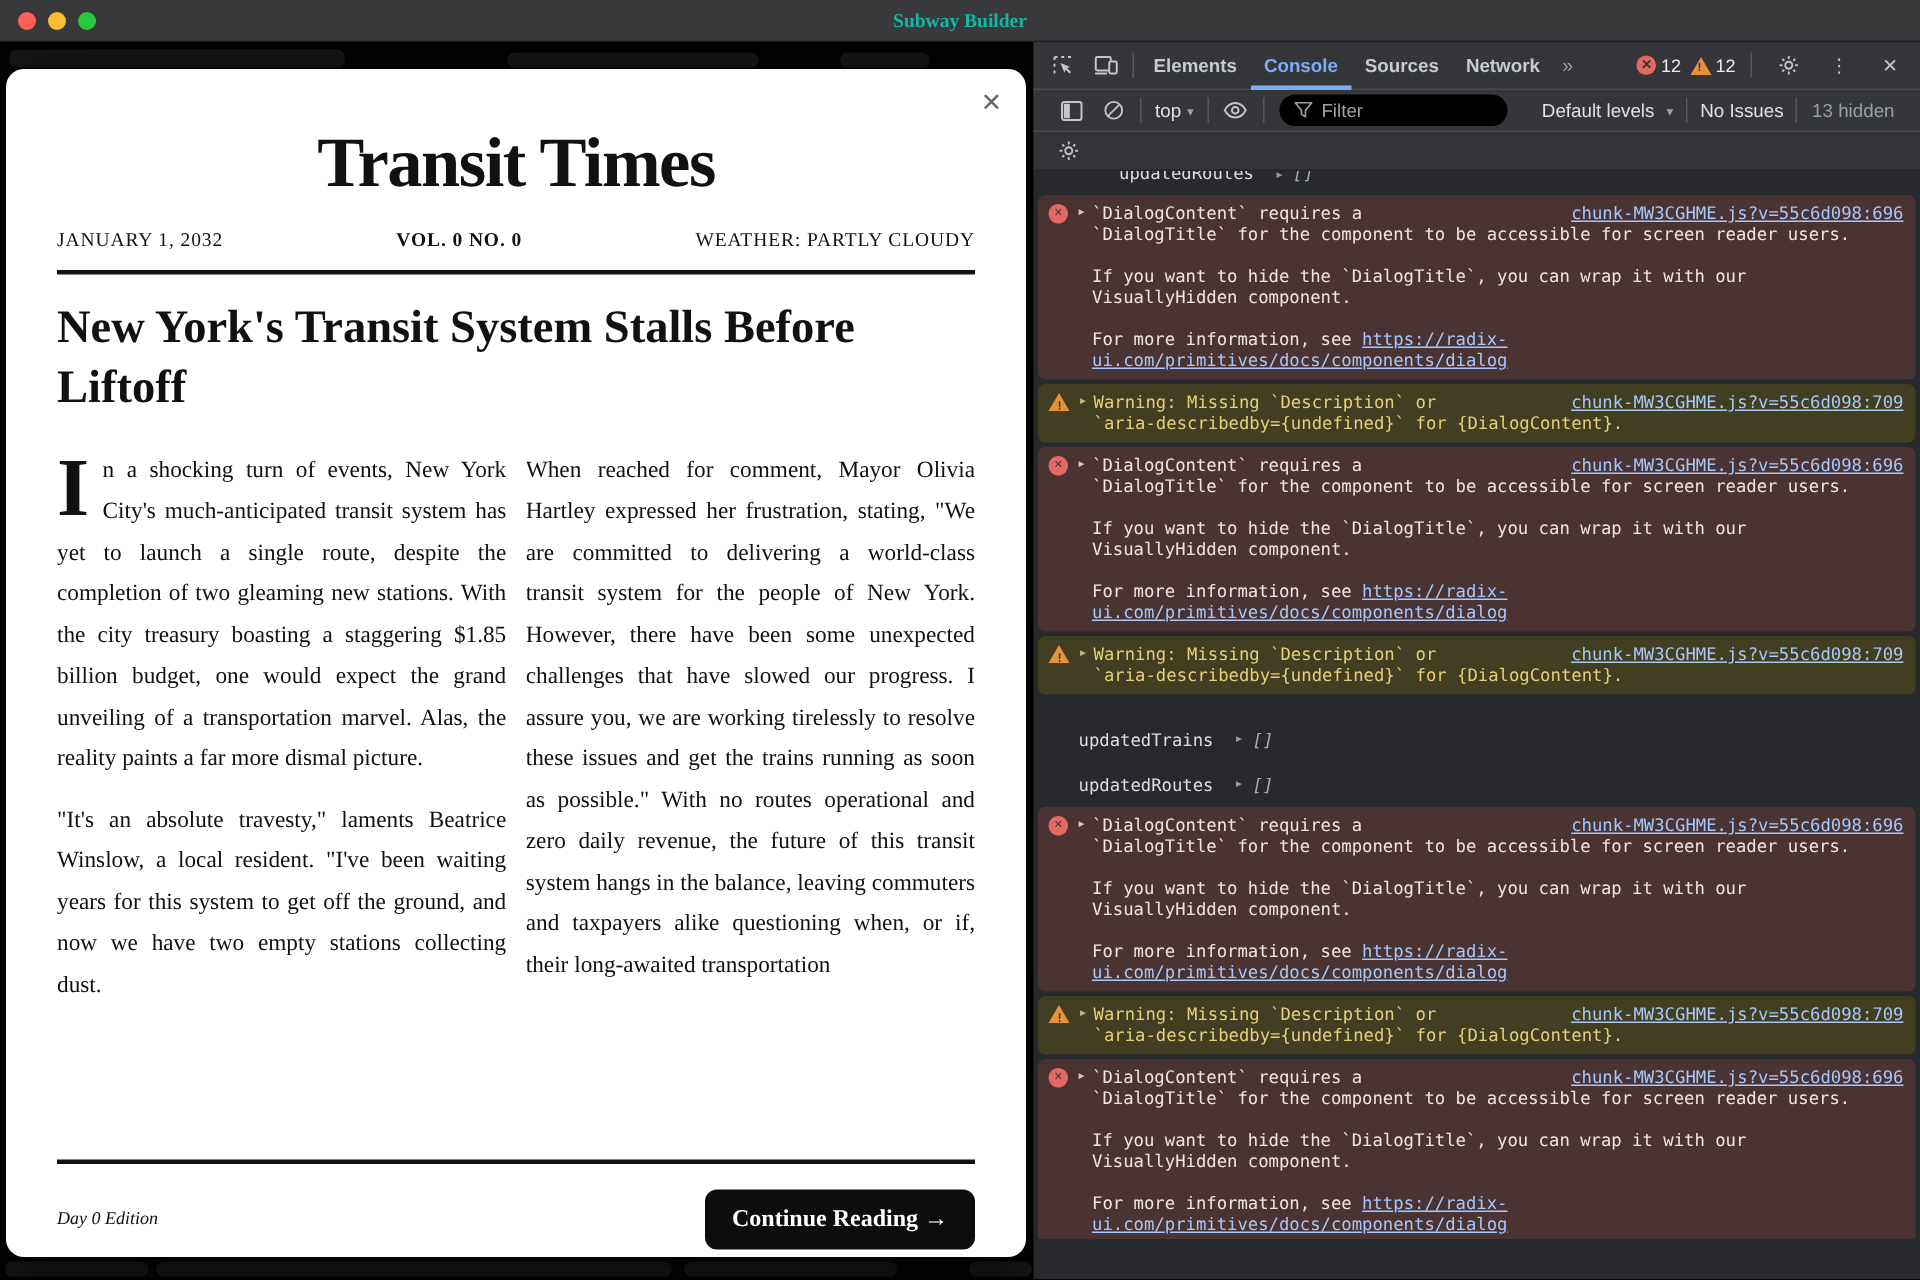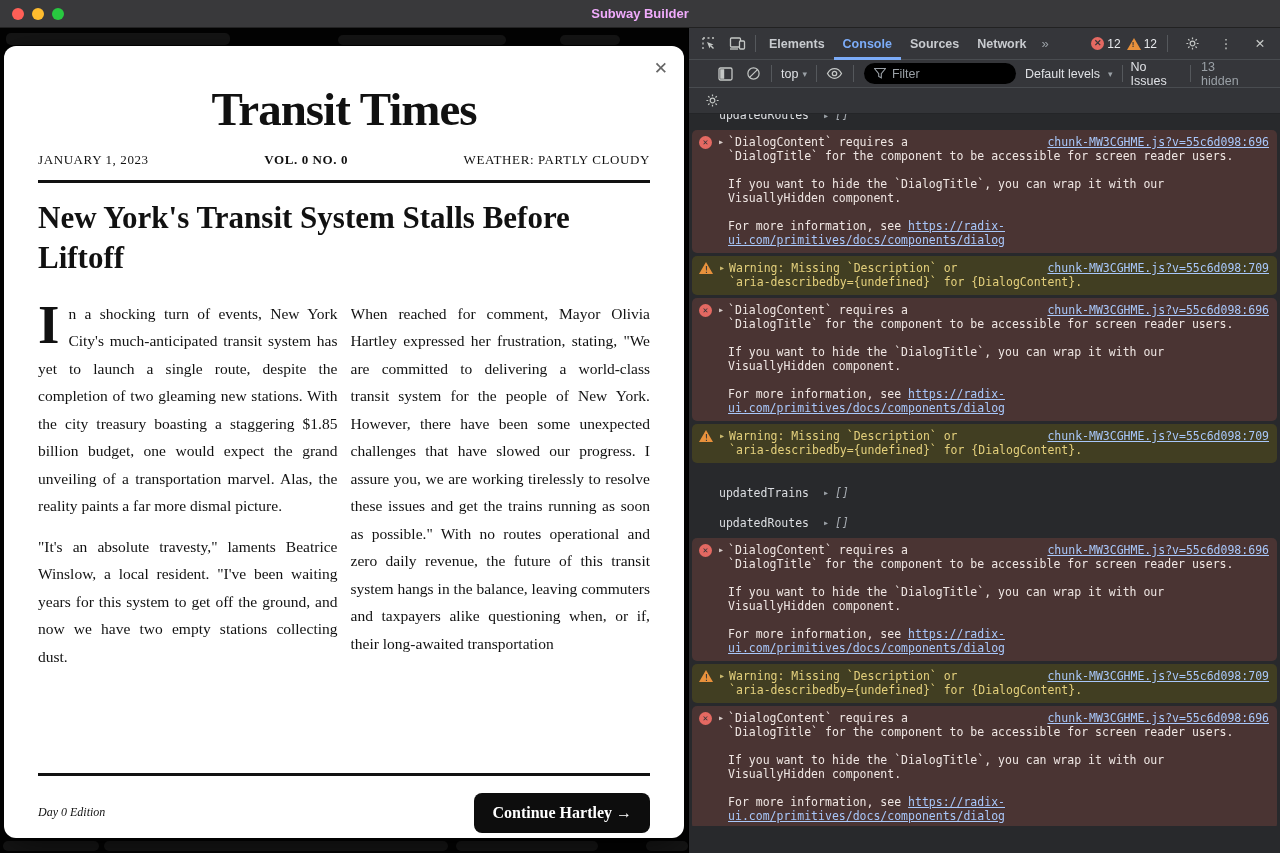--- a/index.html
+++ b/index.html
@@ -4,21 +4,21 @@
 <style>
   * { margin:0; padding:0; box-sizing:border-box; }
   html,body { width:1280px; height:853px; overflow:hidden; background:#000; font-family:"Liberation Sans", sans-serif; }
   .window { position:relative; width:1280px; height:853px; background:#000; }
 
   
   .titlebar { position:absolute; left:0; top:0; width:1280px; height:28px; background:#39393b; display:flex; align-items:center; justify-content:center; border-bottom:1px solid #222; }
   .lights { position:absolute; left:12px; top:0; height:28px; display:flex; align-items:center; gap:8px; }
   .light { width:12px; height:12px; border-radius:50%; }
   .light.red{ background:#ff5f57; } .light.yellow{ background:#febc2e; } .light.green{ background:#28c840; }
-  .win-title { color:#f0abfc; font-size:13px; font-weight:bold; }
+  .win-title { color:#14b8a6; font-size:13px; font-weight:bold;font-family:Liberation Serif, serif; }
 
   
   .left-pane { position:absolute; left:0; top:28px; width:688px; height:825px; background:#030303; overflow:hidden; }
   .dim-rect { position:absolute; background:#161616; border-radius:5px; }
 
   
   .paper { position:absolute; left:4px; top:18px; width:680px; height:792px; background:#fff; border-radius:12px; padding:14px 34px 0 34px; font-family:"Liberation Serif", serif; color:#111; box-shadow:0 8px 40px rgba(0,0,0,.6); }
   .close-x { position:absolute; top:14px; right:16px; font-size:17px; color:#666; cursor:pointer; line-height:1; background:none; border:none; font-family:"Liberation Sans",sans-serif; }
   .masthead { text-align:center; font-size:47px; font-weight:700; letter-spacing:-1px; margin-top:22px; }
   .meta-row { display:flex; justify-content:space-between; align-items:baseline; margin-top:16px; font-size:13px; letter-spacing:.6px; }
@@ -41,32 +41,32 @@
   .tbtn { display:flex; align-items:center; justify-content:center; width:28px; height:26px; color:#c4c7c5; cursor:pointer; flex:none; }
   .vsep { width:1px; height:17px; background:#55585c; margin:0 4px; flex:none; }
   .tab { padding:0 9px; height:32px; display:flex; align-items:center; color:#c8cbcf; cursor:pointer; flex:none; font-size:12.5px;font-weight:bold; }
   .tab.active { color:#7cacf8; box-shadow:inset 0 -3px 0 #7cacf8; }
   .more-tabs { color:#9aa0a6; font-size:13px; padding:0 6px; cursor:pointer; }
   .badges { margin-left:auto; display:flex; align-items:center; gap:6px; }
   .badge { display:flex; align-items:center; gap:3px; color:#e8eaed; font-size:12px; cursor:pointer; }
   .err-dot { width:13px; height:13px; border-radius:50%; background:#e46962; color:#35363a; font-size:9px; font-weight:bold; display:flex; align-items:center; justify-content:center; line-height:1; }
   .warn-tri { width:0; height:0; border-left:7px solid transparent; border-right:7px solid transparent; border-bottom:12px solid #e8913c; position:relative; }
   .warn-tri::after { content:"!"; position:absolute; left:-2px; top:2px; color:#35363a; font-size:8px; font-weight:bold; }
-  .toolbar2 { height:28px; border-bottom:1px solid #494c50; padding:0 22px; }
+  .toolbar2 { height:28px; border-bottom:1px solid #494c50; padding:0 11px; }
   .ddl { display:flex; align-items:center; gap:4px; padding:0 5px; color:#dfe1e5; cursor:pointer; flex:none; }
   .caret { font-size:9px; color:#9aa0a6; }
   .filter-pill { display:flex; align-items:center; gap:6px; background:#000000; border-radius:11px; height:21px; padding:0 10px; width:152px; margin-left:6px; color:#9aa0a6; flex:none; }
   .right-group { margin-left:auto; display:flex; align-items:center; }
   .dim-txt { color:#9aa0a6; padding:0 6px; }
   .lvl-txt { color:#dfe1e5; padding:0 4px; }
   .gear-row { height:26px; background:#333438; border-bottom:1px solid #242528; display:flex; align-items:center; padding-left:9px; }
 
   
   .console-out { font-family:"DejaVu Sans Mono", monospace; font-size:11.5px; line-height:14px; padding-top:0; overflow:hidden; height:712px; }
-  .clip-row { height:13px; overflow:hidden; position:relative; color:#dfe1e5; }
+  .clip-row { height:13px; overflow:hidden; position:relative; color:#dfe1e5;margin-left:27px; }
   .clip-row .inner { position:absolute; top:-6px; left:30px; }
   .msg { border-radius:5px; margin:3px 3px; padding:5px 8px 6px 7px; display:flex; align-items:flex-start; }
   .msg.error { background:#4a3433; color:#efe6e3; }
   .msg.warning { background:#413e22; color:#e4d07c; }
   .msg-ico { flex:none; margin:1px 6px 0 0; }
   .tri { flex:none; color:inherit; opacity:.85; margin-right:4px; font-size:10px; cursor:pointer; }
   .msg-body { flex:1; min-width:0; }
   .msg-src { float:right; margin-left:32px; }
   a.dt-link { color:#a8c7fa; text-decoration:underline; cursor:pointer; }
   .msg-text { white-space:pre-wrap; word-break:break-word; }
@@ -99,39 +99,39 @@
     <div class="dim-rect" style="left:560px;top:7px;width:60px;height:10px;"></div>
     <div class="dim-rect" style="left:3px;top:813px;width:96px;height:10px;"></div>
     <div class="dim-rect" style="left:104px;top:813px;width:344px;height:10px;"></div>
     <div class="dim-rect" style="left:456px;top:813px;width:142px;height:10px;"></div>
     <div class="dim-rect" style="left:646px;top:813px;width:42px;height:10px;"></div>
 
     <div class="paper">
       <button class="close-x">✕</button>
       <div class="masthead">Transit Times</div>
       <div class="meta-row">
-        <span>JANUARY 1, 2023</span>
+        <span>JANUARY 1, 2032</span>
         <span class="vol">VOL. 0 NO. 0</span>
         <span>WEATHER: PARTLY CLOUDY</span>
       </div>
       <div class="thick-rule"></div>
       <div class="headline">New York's Transit System Stalls Before Liftoff</div>
       <div class="cols">
         <div class="col">
           <p class="lead">In a shocking turn of events, New York City's much-anticipated transit system has yet to launch a single route, despite the completion of two gleaming new stations. With the city treasury boasting a staggering $1.85 billion budget, one would expect the grand unveiling of a transportation marvel. Alas, the reality paints a far more dismal picture.</p>
           <p>"It's an absolute travesty," laments Beatrice Winslow, a local resident. "I've been waiting years for this system to get off the ground, and now we have two empty stations collecting dust.</p>
         </div>
         <div class="col">
           <p>When reached for comment, Mayor Olivia Hartley expressed her frustration, stating, "We are committed to delivering a world-class transit system for the people of New York. However, there have been some unexpected challenges that have slowed our progress. I assure you, we are working tirelessly to resolve these issues and get the trains running as soon as possible." With no routes operational and zero daily revenue, the future of this transit system hangs in the balance, leaving commuters and taxpayers alike questioning when, or if, their long-awaited transportation</p>
         </div>
       </div>
       <div class="foot-rule"></div>
       <div class="paper-footer">
         <span class="edition">Day 0 Edition</span>
-        <button class="continue-btn">Continue Hartley →</button>
+        <button class="continue-btn">Continue Reading →</button>
       </div>
     </div>
   </div>
 
   <div class="devtools">
 
     <div class="dt-row tabbar">
       <span class="tbtn">
         <svg width="16" height="16" viewBox="0 0 16 16">
             <g stroke="#c4c7c5" fill="none" stroke-width="1.3">

